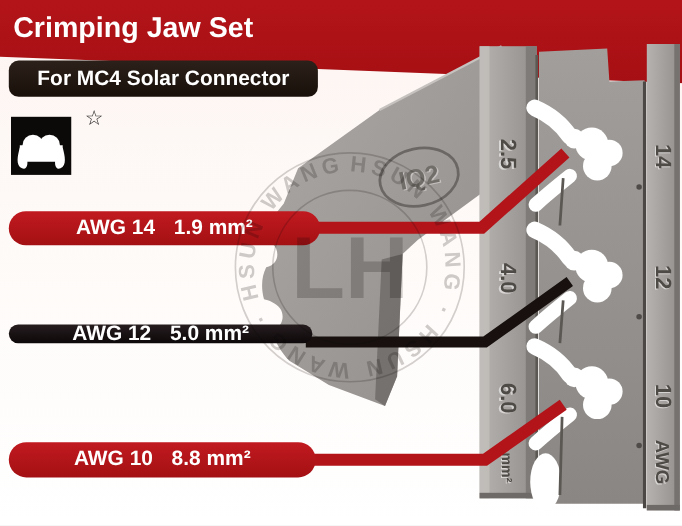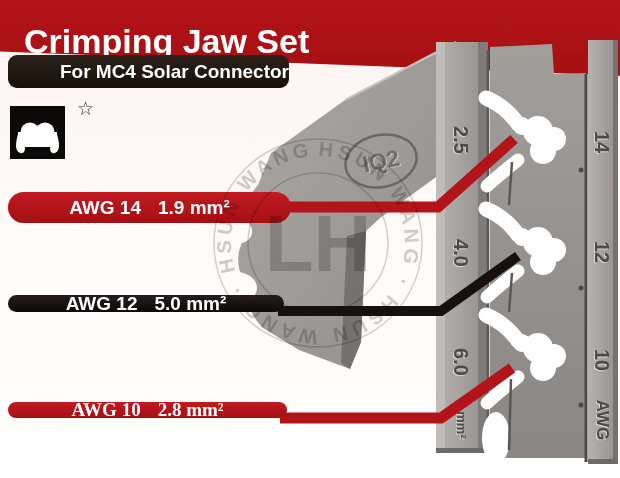--- a/index.html
+++ b/index.html
@@ -8,45 +8,45 @@
     background:linear-gradient(180deg,#fdf4f1 0%,#fefaf8 45%,#ffffff 100%);
     font-family:"Liberation Sans", sans-serif;
   }
   
   .red-band{
     position:absolute;left:0;top:0;width:620px;height:78px;
     background:linear-gradient(180deg,#b31419,#a50f13);
     clip-path:polygon(0 0,100% 0,100% 97%,0 66%);
   }
   .title{
-    position:absolute;left:12px;top:10px;margin:12px;
-    font-size:34px;font-weight:bold;color:#ffffff;letter-spacing:0px;white-space:nowrap;
+    position:absolute;left:12px;top:10px;margin:0;
+    font-size:26px;font-weight:bold;color:#ffffff;letter-spacing:0px;white-space:nowrap;
   }
   .subtitle-box{
     position:absolute;left:8px;top:55px;width:281px;height:33px;
     background:linear-gradient(180deg,#2c211a,#190f0a);border-radius:9px;
-    display:flex;align-items:center;justify-content:flex-end;
+    display:flex;align-items:center;justify-content:center;
   }
   .subtitle-box span{color:#fff;font-size:19px;font-weight:bold;white-space:nowrap;}
   .procedure{
     position:absolute;left:77px;top:99px;display:flex;align-items:center;gap:8px;
     color:#221e1e;font-size:18px;white-space:nowrap;
   }
   .procedure .star{font-size:19px;line-height:1;}
   .die-icon{position:absolute;left:10px;top:106px;width:55px;height:53px;}
   
   .pill{
     position:absolute;left:8px;border-radius:17px;display:flex;align-items:center;
     justify-content:center;gap:17px;color:#fff;font-size:19px;font-weight:bold;z-index:6;
   }
   .pill.red{background:linear-gradient(180deg,#c11a20,#a31013);}
   .pill.black{background:linear-gradient(180deg,#261d1f,#0d0809);}
   .pill-awg14{top:192px;width:283px;height:31px;}
   .pill-awg12{top:295px;width:276px;height:17px;}
-  .pill-awg10{top:402px;width:279px;height:16px;font-family:Liberation Serif, serif;}
+  .pill-awg10{top:402px;width:279px;height:32px;}
   .lines{position:absolute;left:0;top:0;z-index:5;}
   .jaw{position:absolute;left:0;top:0;z-index:3;}
   .engraved{fill:#4e4a46;font-weight:bold;text-shadow:1px 1px 0 rgba(255,255,255,.55);}
   .stamp-text{fill:#716d69;font-weight:bold;text-shadow:1px 1px 0 rgba(255,255,255,.4);}
   
   .watermark{position:absolute;left:0;top:0;z-index:8;mix-blend-mode:multiply;opacity:.42;pointer-events:none;}
   .wm-ring-text{font-size:20px;font-weight:bold;letter-spacing:4px;fill:#8d8986;}
   .wm-monogram{font-size:80px;font-weight:bold;fill:#8d8986;font-family:"Liberation Sans",sans-serif;}
 </style>
 </head>
@@ -171,21 +171,21 @@
   <div class="pill red pill-awg14">
     <span>AWG 14</span>
     <span>1.9 mm²</span>
   </div>
   <div class="pill black pill-awg12">
     <span>AWG 12</span>
     <span>5.0 mm²</span>
   </div>
   <div class="pill red pill-awg10">
     <span>AWG 10</span>
-    <span>2.8 mm²</span>
+    <span>8.8 mm²</span>
   </div>
 
   <div class="watermark">
     <svg width="620" height="478" viewBox="0 0 620 478">
       <circle cx="318" cy="243" r="104" fill="none" stroke="#979391" stroke-width="1.5"></circle>
       <circle cx="318" cy="243" r="70" fill="none" stroke="#979391" stroke-width="1.5"></circle>
       <path id="wm-circle" d="M318,156 a87,87 0 1,1 -0.1,0" fill="none"></path>
       <text class="wm-ring-text">
         <textPath href="#wm-circle">HSUN WANG · HSUN WANG · HSUN WANG ·</textPath>
       </text>

